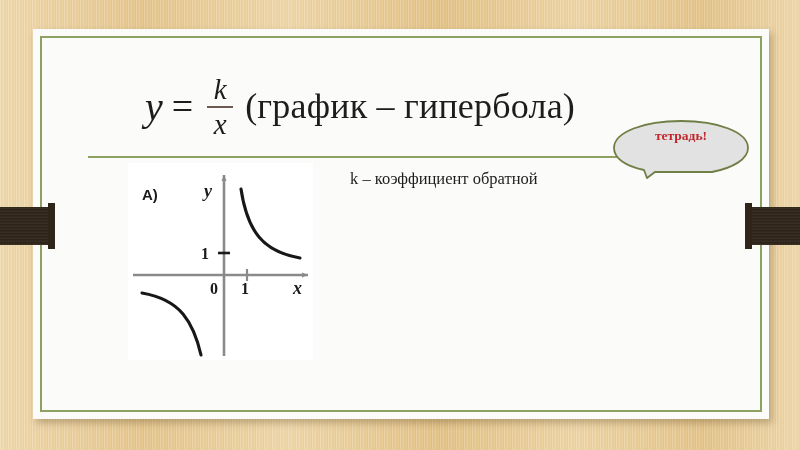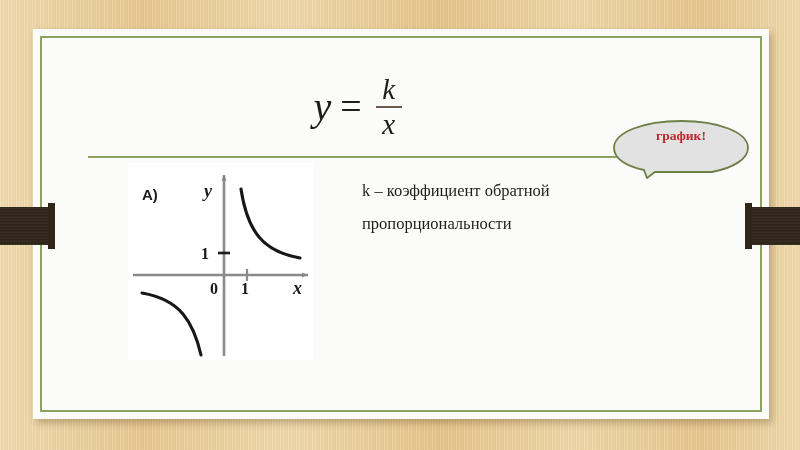--- a/index.html
+++ b/index.html
@@ -153,21 +153,21 @@
   
   #body-text {
     position: absolute;
     left: 350px;
     top: 168px;
     width: 300px;
     color: #1d1d1b;
     font-size: 16.5px;
     line-height: 21px;
   }
-  #body-text .para { margin: 12px; }
+  #body-text .para { margin: 0; }
   #body-text .gap { height: 22px; }
 
   
   #callout {
     position: absolute;
     left: 611px;
     top: 119px;
     width: 140px;
     height: 60px;
   }
@@ -201,20 +201,21 @@
 
   <div id="title-block">
     <div class="title-line">
       <span class="title-var">y</span>
       <span class="title-eq">=</span>
       <span class="fraction">
         <span class="num">k</span>
         <span class="bar"></span>
         <span class="den">x</span>
       </span>
+      <span class="title-tail">(график – гипербола)</span>
     </div>
   </div>
 
   <div id="title-divider"></div>
 
   <div id="graph-figure">
     <svg id="graph-svg" width="185" height="197" viewBox="0 0 185 197">
       <rect x="0" y="0" width="185" height="197" fill="#ffffff"></rect>
 
       <line x1="5" y1="112" x2="180" y2="112" stroke="#8a8a8a" stroke-width="2.6"></line>
@@ -234,33 +235,32 @@
       <text x="76" y="34" font-family="Liberation Serif, serif" font-size="18" font-weight="bold" font-style="italic" fill="#1a1a1a">y</text>
       <text x="165" y="131" font-family="Liberation Serif, serif" font-size="18" font-weight="bold" font-style="italic" fill="#1a1a1a">x</text>
       <text x="73" y="96" font-family="Liberation Serif, serif" font-size="16" font-weight="bold" fill="#1a1a1a">1</text>
       <text x="82" y="131" font-family="Liberation Serif, serif" font-size="16" font-weight="bold" fill="#1a1a1a">0</text>
       <text x="113" y="131" font-family="Liberation Serif, serif" font-size="16" font-weight="bold" fill="#1a1a1a">1</text>
     </svg>
   </div>
 
   <div id="body-text">
     <p class="para">k – коэффициент обратной</p>
-    <p class="para">пропорциональности</p>
     <div class="gap"></div>
   </div>
 
   <div id="callout">
     <svg id="callout-svg" width="140" height="60" viewBox="0 0 140 60">
       <path d="M 70 2
                C 107 2, 137 13, 137 29
                C 137 40, 122 49, 101 53
                L 44 53
                L 36 59
                L 33 51
                C 14 47, 3 39, 3 29
                C 3 13, 33 2, 70 2 Z" fill="#e2e2e2" stroke="#6f7f45" stroke-width="1.8"></path>
     </svg>
     <div id="callout-text">
-      <div>график!</div>
+      <div>тетрадь!</div>
     </div>
   </div>
 
 </div>
 
 </body></html>

